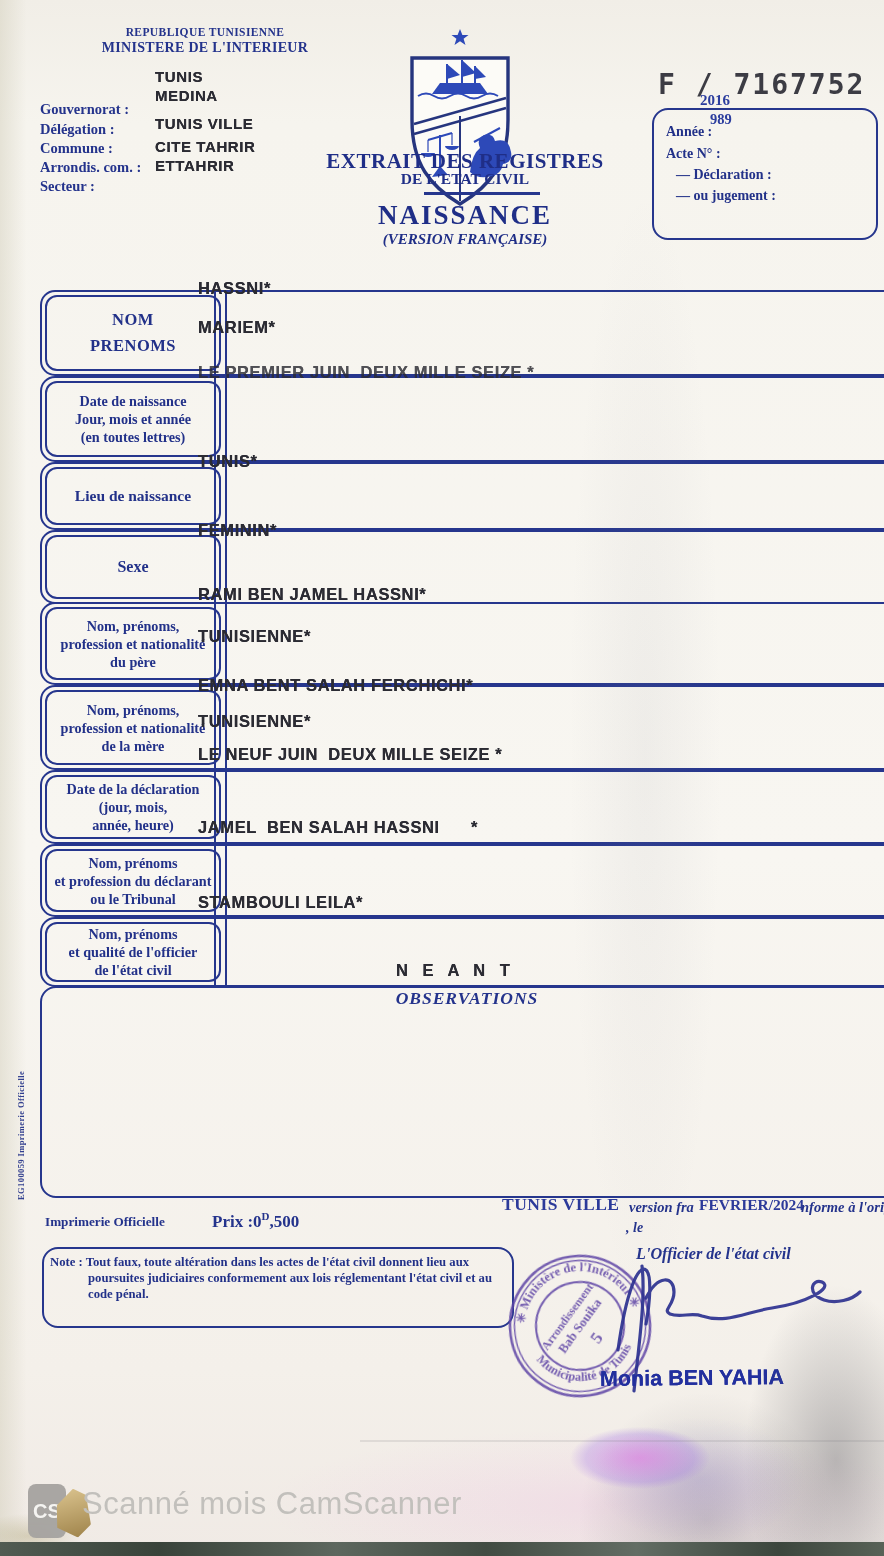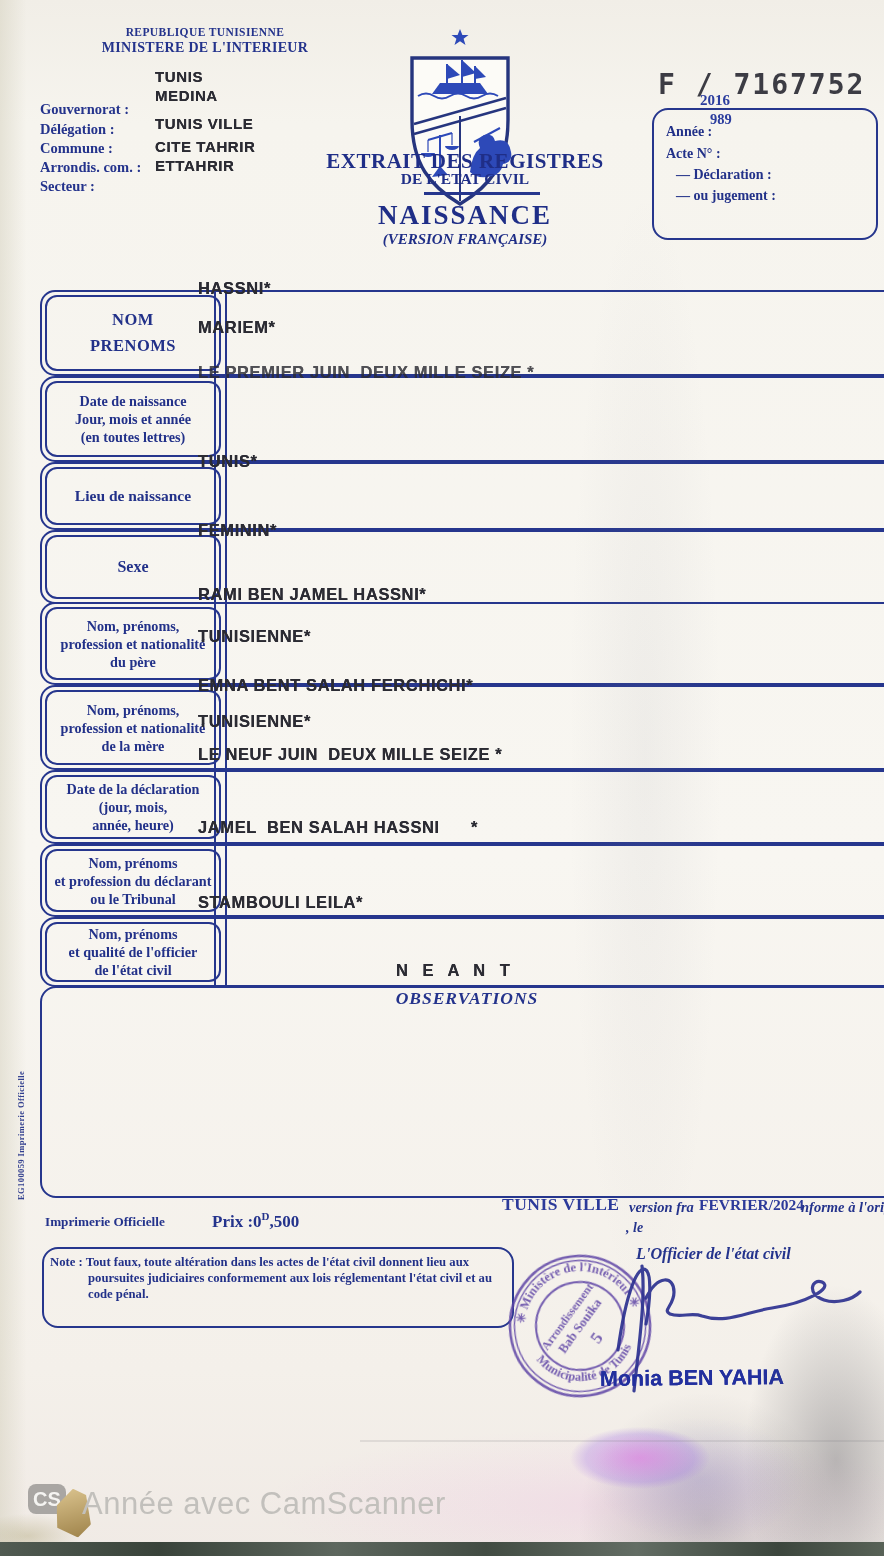--- a/index.html
+++ b/index.html
@@ -224,18 +224,18 @@
       <path d="M10,92 C18,34 30,6 38,12 C44,17 42,44 38,66"></path>
       <path d="M38,40 C50,16 66,18 66,34 C66,48 54,52 62,56 C72,60 84,54 94,58 C118,66 138,54 164,50 C198,45 226,30 214,24 C204,20 198,36 216,42 C228,46 244,42 252,34"></path>
     </g>
   </svg>
 
   <div class="abs" style="left:600px;top:1366px;font-family:'Liberation Sans',sans-serif;font-weight:700;font-size:21.5px;color:#222f9e;transform:rotate(-.6deg);text-shadow:0 0 .6px #222f9e">Monia BEN YAHIA</div>
 
   <div class="artifacts"></div>
   <div class="scanline"></div>
 
-  <div class="abs" style="left:28px;top:1484px;width:38px;height:30px;background:#a3a19e;border-radius:8px;opacity:.92;display:flex;align-items:center;justify-content:center;font-family:'Liberation Sans',sans-serif;font-weight:700;font-size:20px;color:#f6f5f3">CS</div>
+  <div class="abs" style="left:28px;top:1484px;width:38px;height:54px;background:#a3a19e;border-radius:8px;opacity:.92;display:flex;align-items:center;justify-content:center;font-family:'Liberation Sans',sans-serif;font-weight:700;font-size:20px;color:#f6f5f3">CS</div>
   <div class="abs" style="left:56px;top:1489px;width:36px;height:48px;background:linear-gradient(160deg,#dcc590,#9d8148);clip-path:polygon(40% 0,78% 10%,100% 70%,68% 100%,8% 84%,0 38%);transform:rotate(6deg)"></div>
-  <div class="abs" style="left:82px;top:1486px;font-family:'Liberation Sans',sans-serif;font-size:31px;color:#c2c0bc;letter-spacing:.5px">Année avec CamScanner</div>
+  <div class="abs" style="left:82px;top:1486px;font-family:'Liberation Sans',sans-serif;font-size:31px;color:#c2c0bc;letter-spacing:.5px">Scanné mois CamScanner</div>
 
   <div class="bottomstrip"></div>
 </div>
 
 </body></html>

